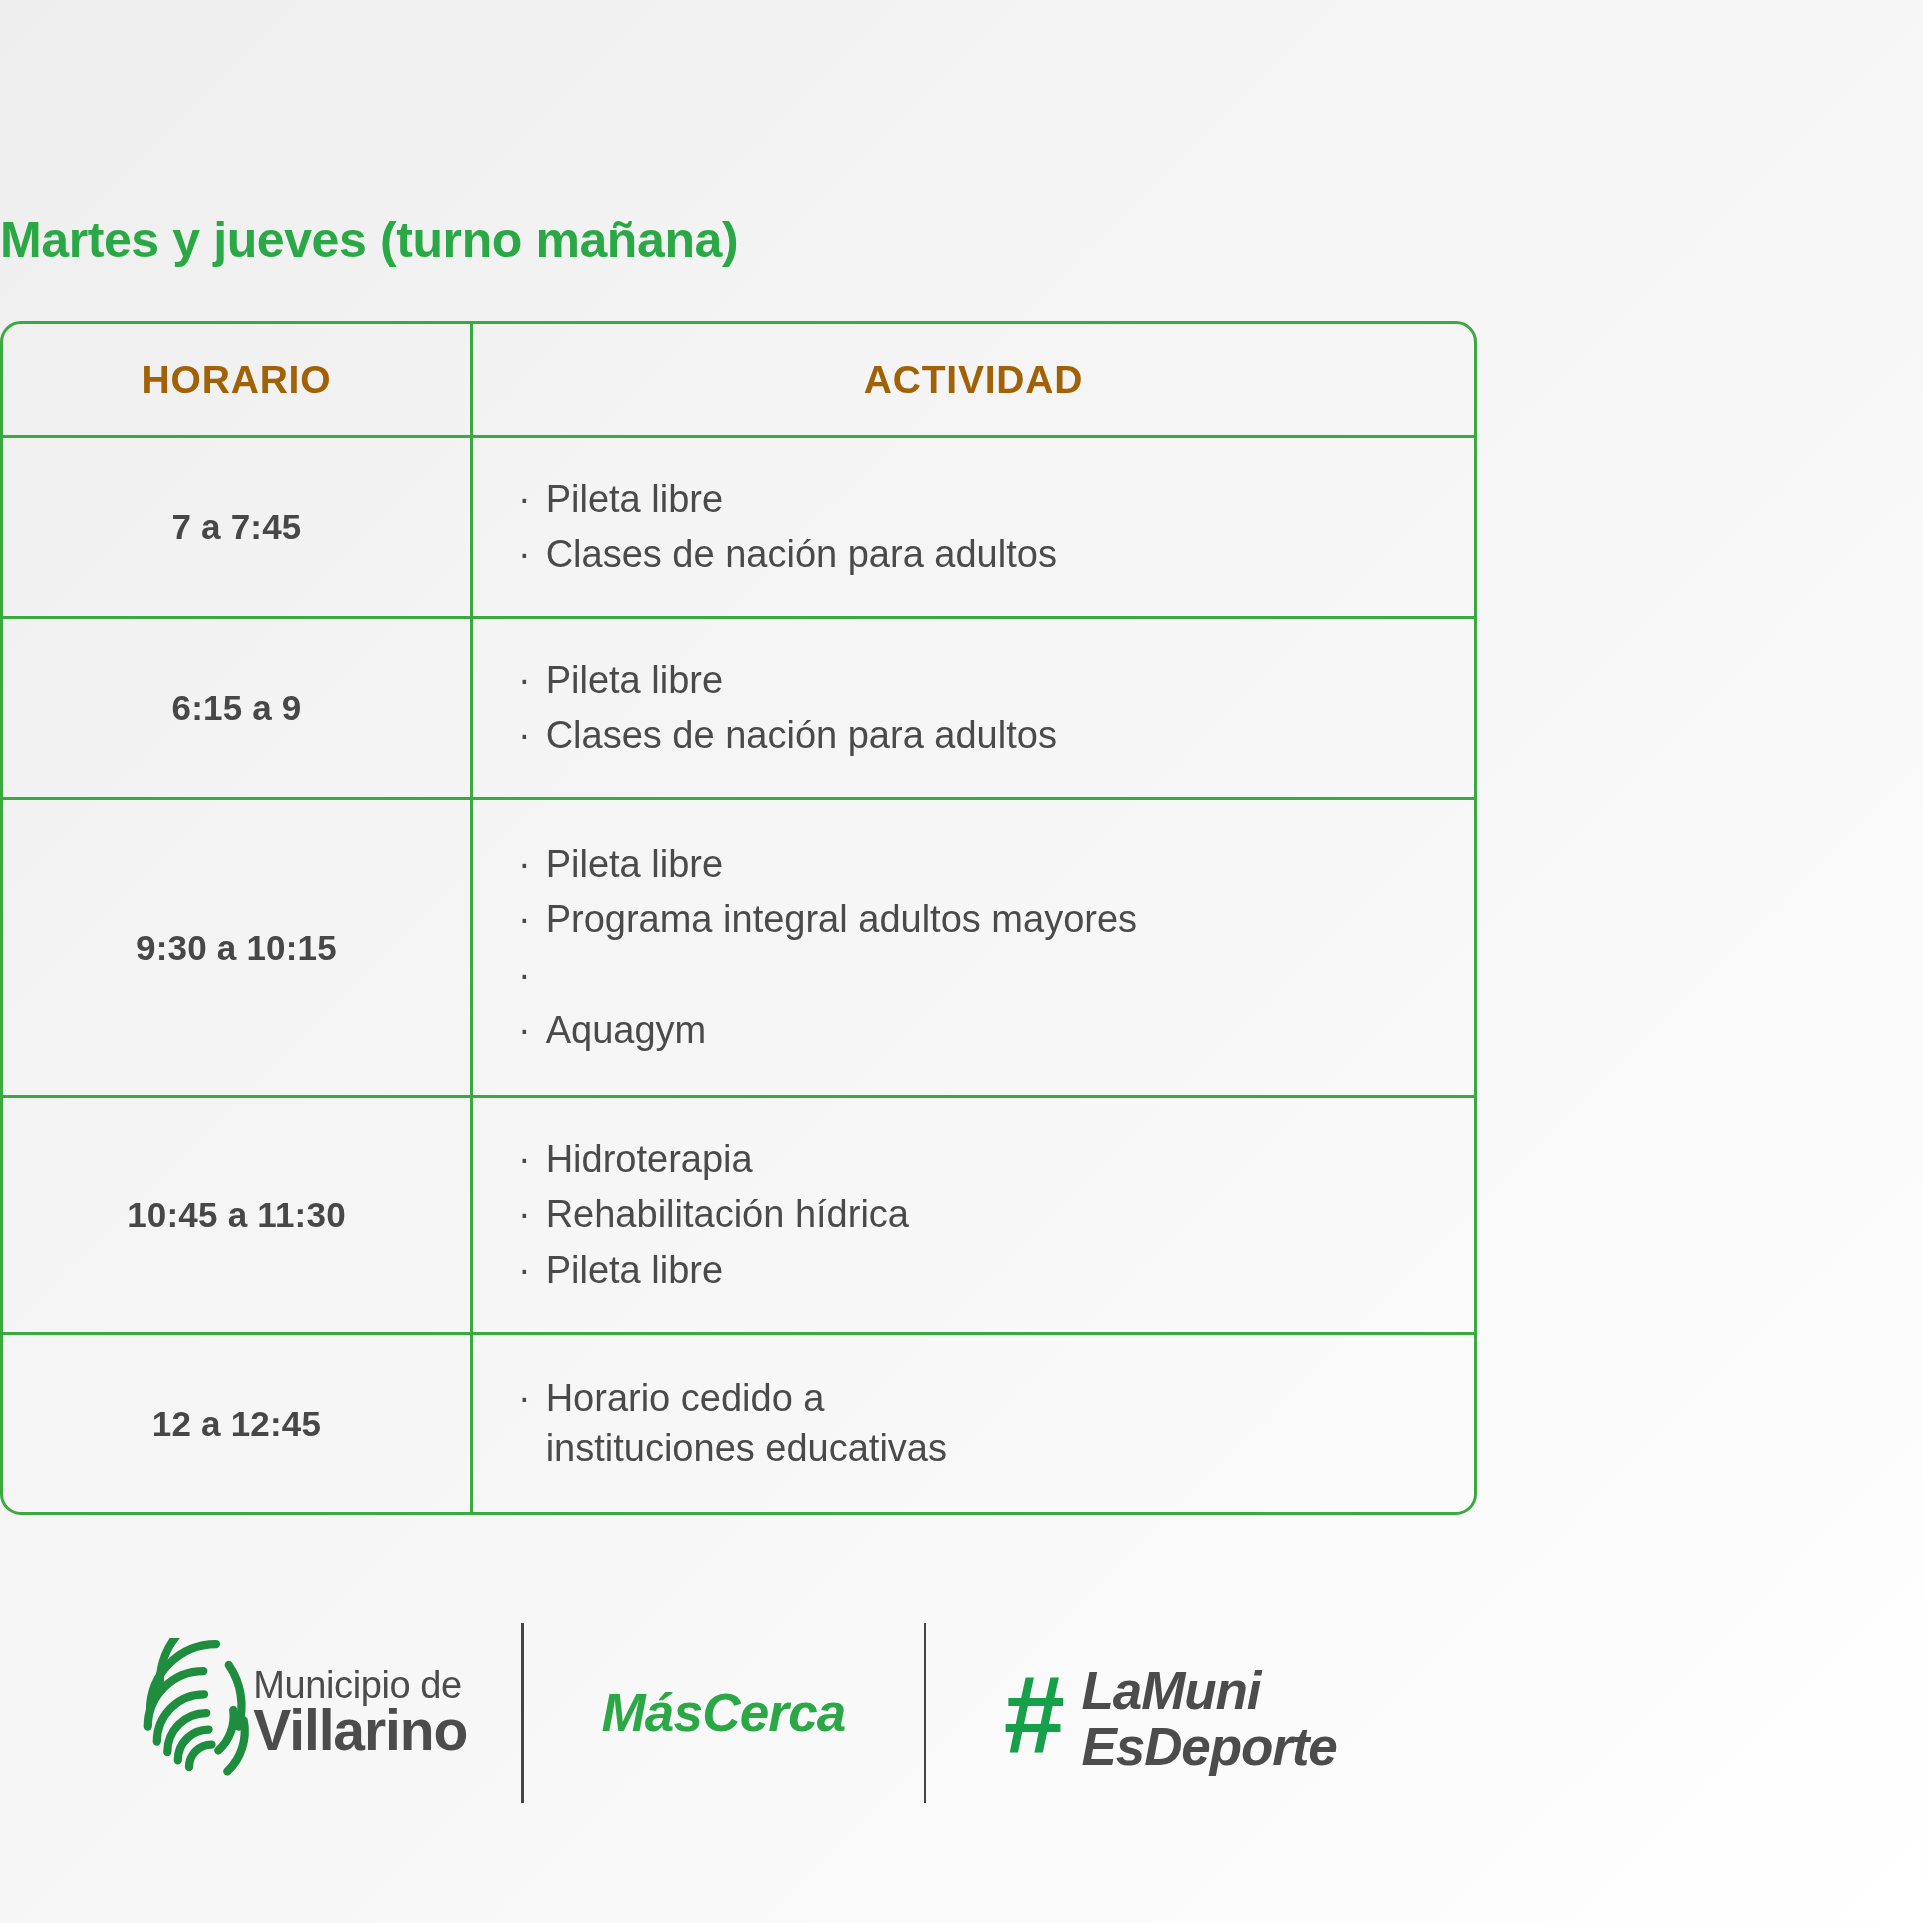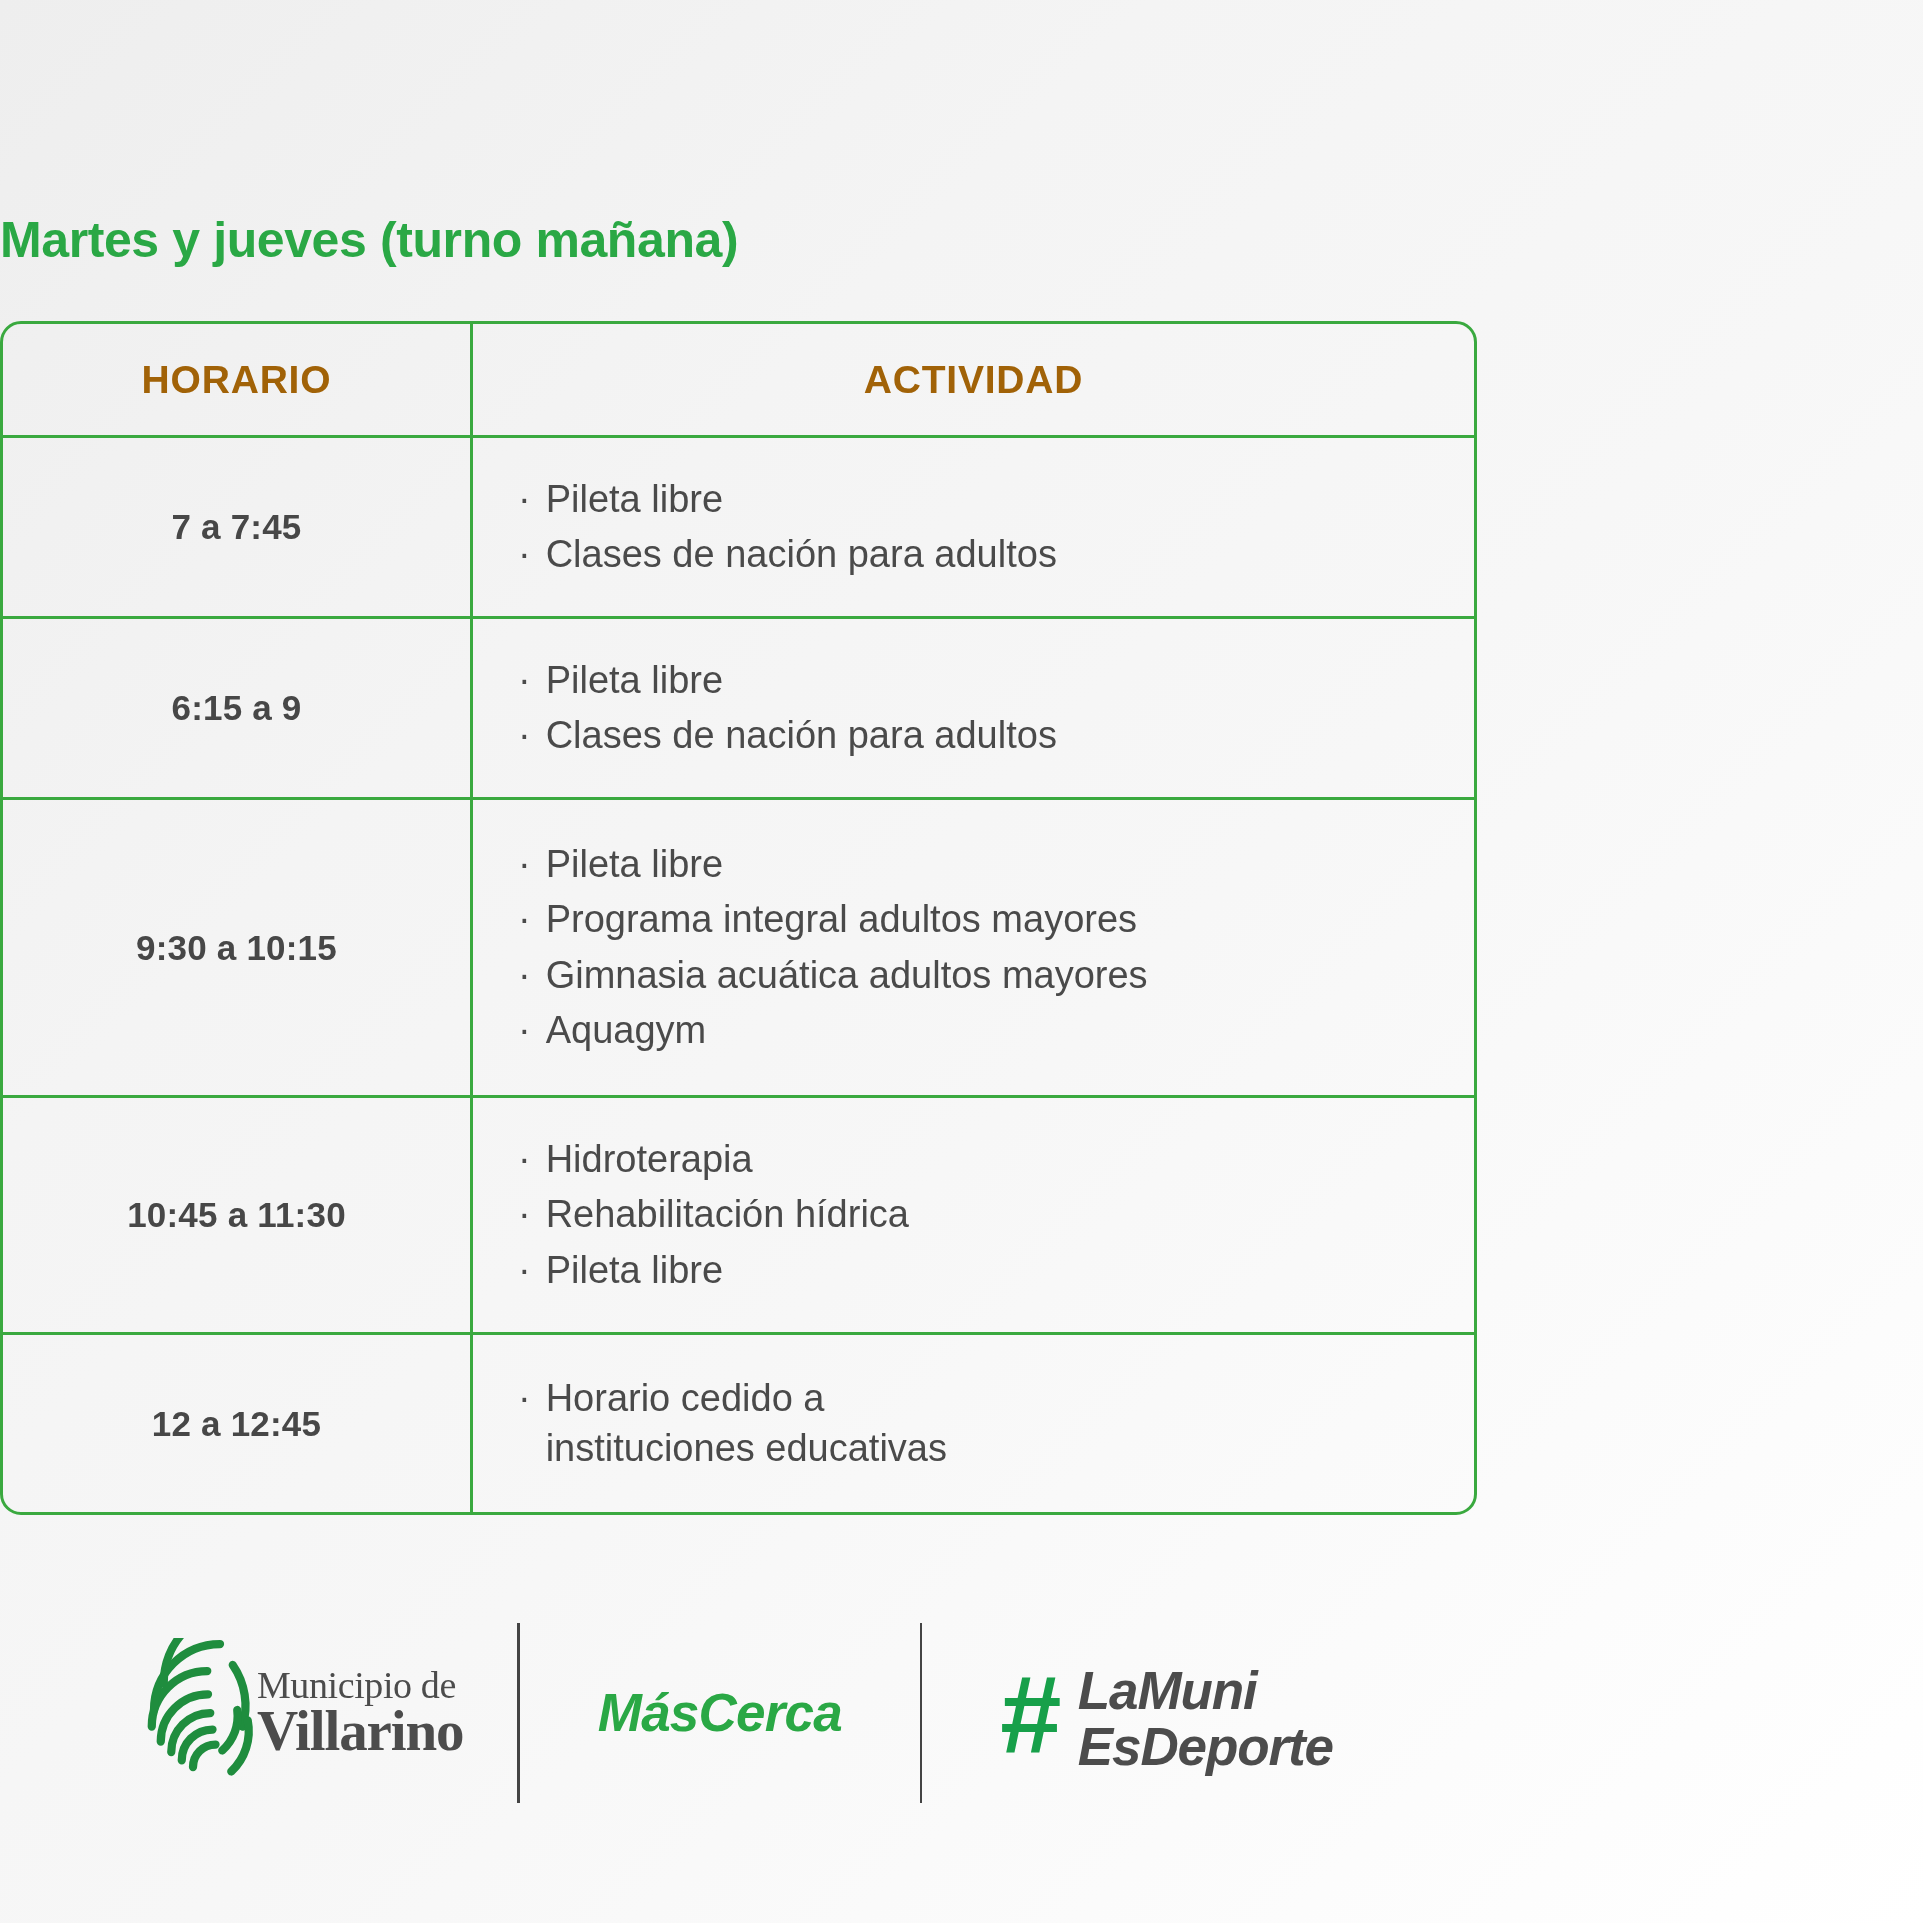--- a/index.html
+++ b/index.html
@@ -135,21 +135,20 @@
   .footer-block {
     display: flex;
     align-items: center;
     justify-content: center;
   }
 
   .brand-muni {
     display: flex;
     align-items: center;
     padding-right: 54px;
-    font-family: Liberation Serif, serif;
   }
 
   .fingerprint { width: 113px; height: 150px; flex: 0 0 113px; }
 
   .muni-text {
     display: flex;
     flex-direction: column;
     justify-content: center;
     line-height: 0.98;
   }
@@ -267,21 +266,20 @@
         <div class="act-item">
           <span class="bullet">·</span>
           <span>Pileta libre</span>
         </div>
         <div class="act-item">
           <span class="bullet">·</span>
           <span>Programa integral adultos mayores</span>
         </div>
         <div class="act-item">
           <span class="bullet">·</span>
-          <span>Gimnasia acuática adultos mayores</span>
         </div>
         <div class="act-item">
           <span class="bullet">·</span>
           <span>Aquagym</span>
         </div>
       </div>
     </div>
 
     <div class="row r4">
       <div class="cell-time">

